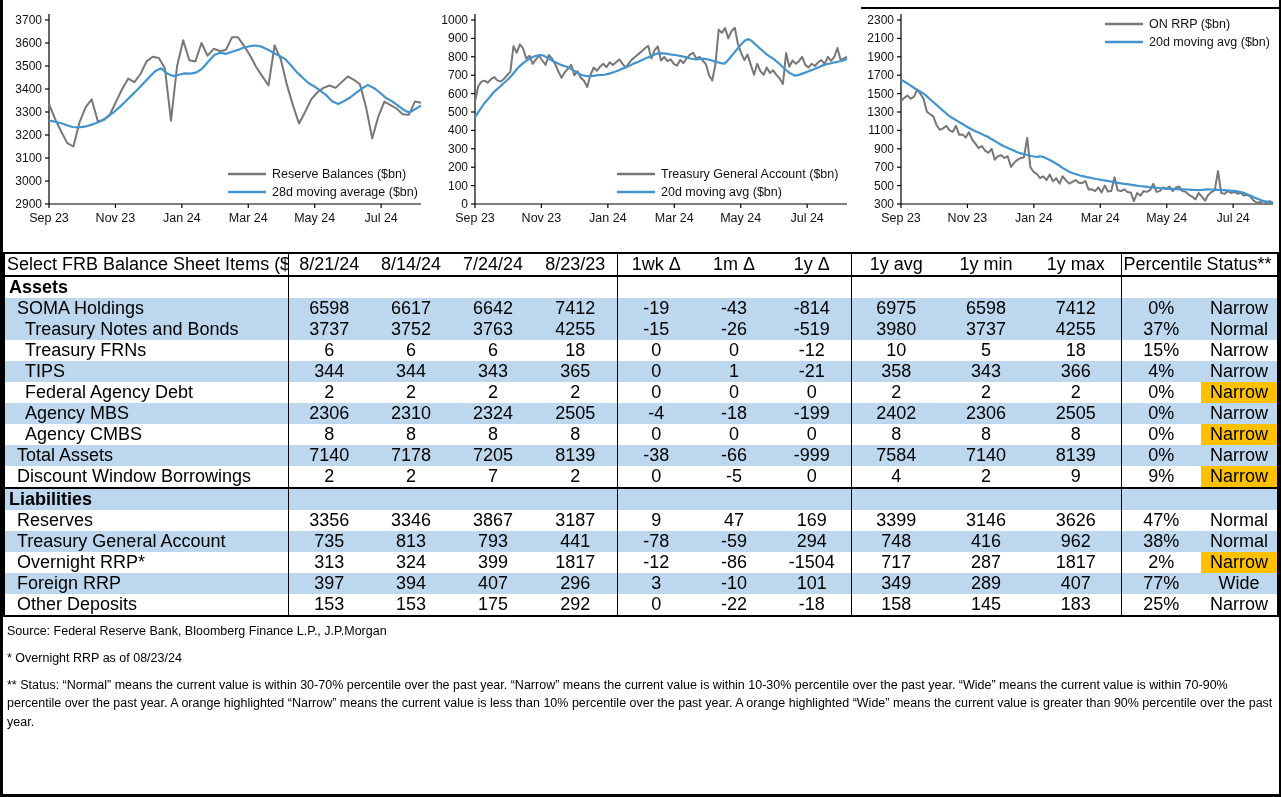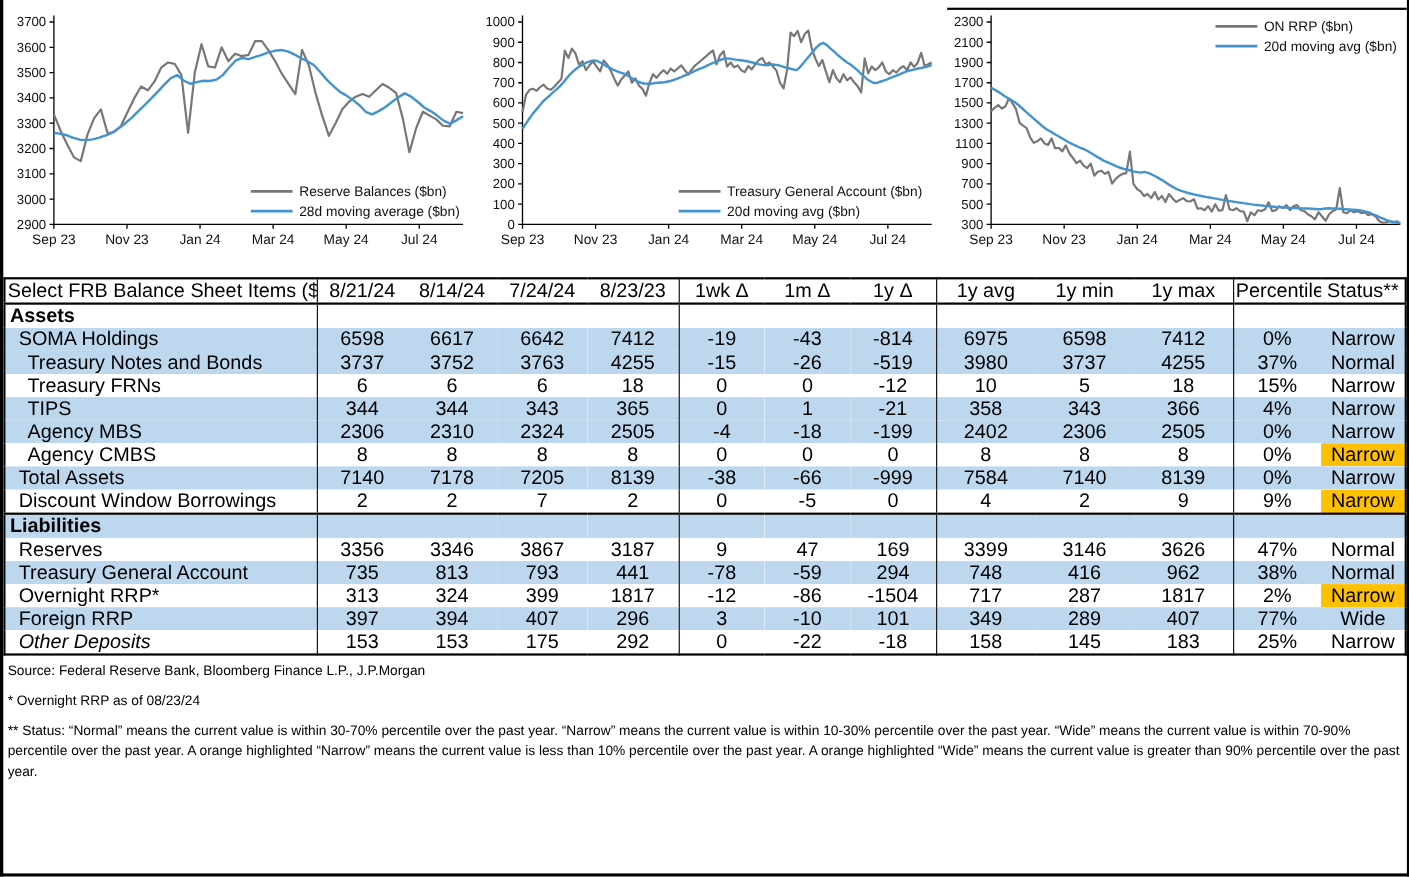--- a/index.html
+++ b/index.html
@@ -276,20 +276,35 @@
           <td>365</td>
           <td class="gb">0</td>
           <td>1</td>
           <td>-21</td>
           <td class="gb">358</td>
           <td>343</td>
           <td>366</td>
           <td class="gb">4%</td>
           <td class="orange">Narrow</td>
         </tr>
+        <tr>
+          <td class="lbl" style="padding-left: 20px;">Federal Agency Debt</td>
+          <td class="gb">2</td>
+          <td>2</td>
+          <td>2</td>
+          <td>2</td>
+          <td class="gb">0</td>
+          <td>0</td>
+          <td>0</td>
+          <td class="gb">2</td>
+          <td>2</td>
+          <td>2</td>
+          <td class="gb">0%</td>
+          <td class="orange">Narrow</td>
+        </tr>
         <tr class="blue">
           <td class="lbl" style="padding-left: 20px;">Agency MBS</td>
           <td class="gb">2306</td>
           <td>2310</td>
           <td>2324</td>
           <td>2505</td>
           <td class="gb">-4</td>
           <td>-18</td>
           <td>-199</td>
           <td class="gb">2402</td>
@@ -412,21 +427,21 @@
           <td class="gb">3</td>
           <td>-10</td>
           <td>101</td>
           <td class="gb">349</td>
           <td>289</td>
           <td>407</td>
           <td class="gb">77%</td>
           <td class="orange">Wide</td>
         </tr>
         <tr>
-          <td class="lbl" style="padding-left: 12px; font-style: italic;">Other Deposits</td>
+          <td class="lbl" style="padding-left: 12px;">Other Deposits</td>
           <td class="gb">153</td>
           <td>153</td>
           <td>175</td>
           <td>292</td>
           <td class="gb">0</td>
           <td>-22</td>
           <td>-18</td>
           <td class="gb">158</td>
           <td>145</td>
           <td>183</td>

